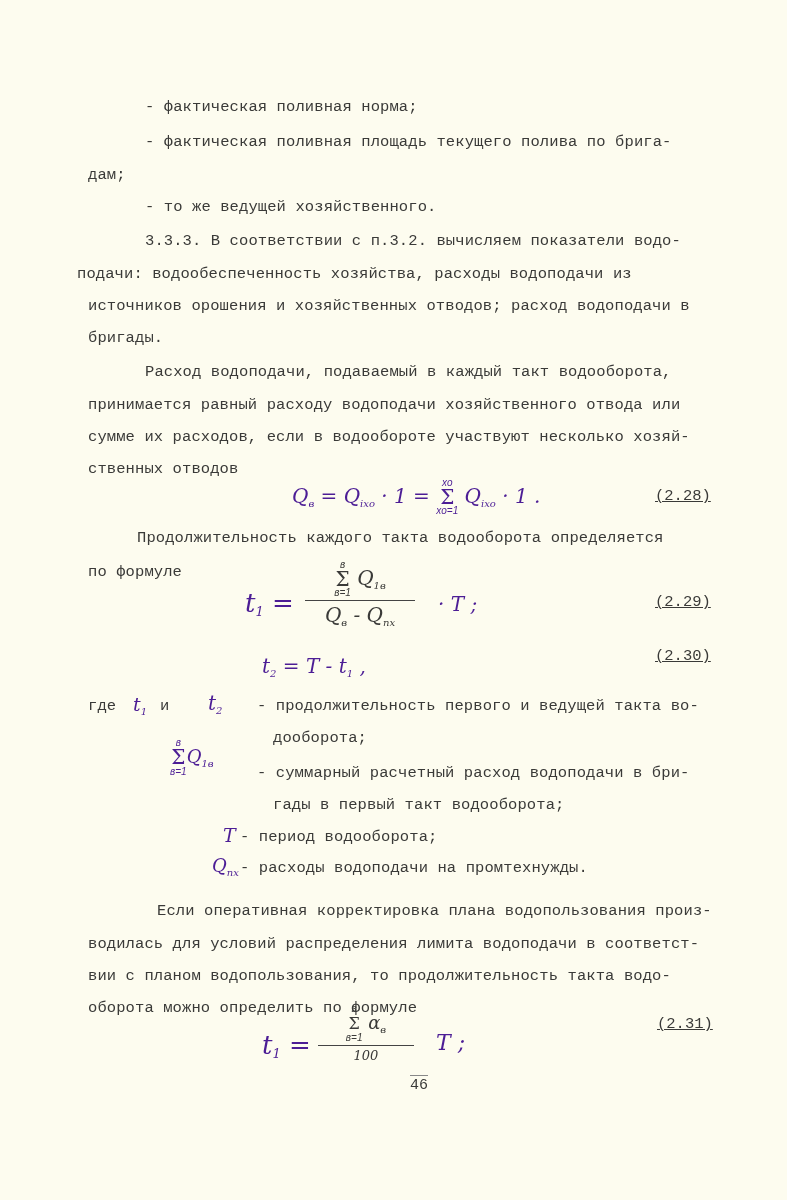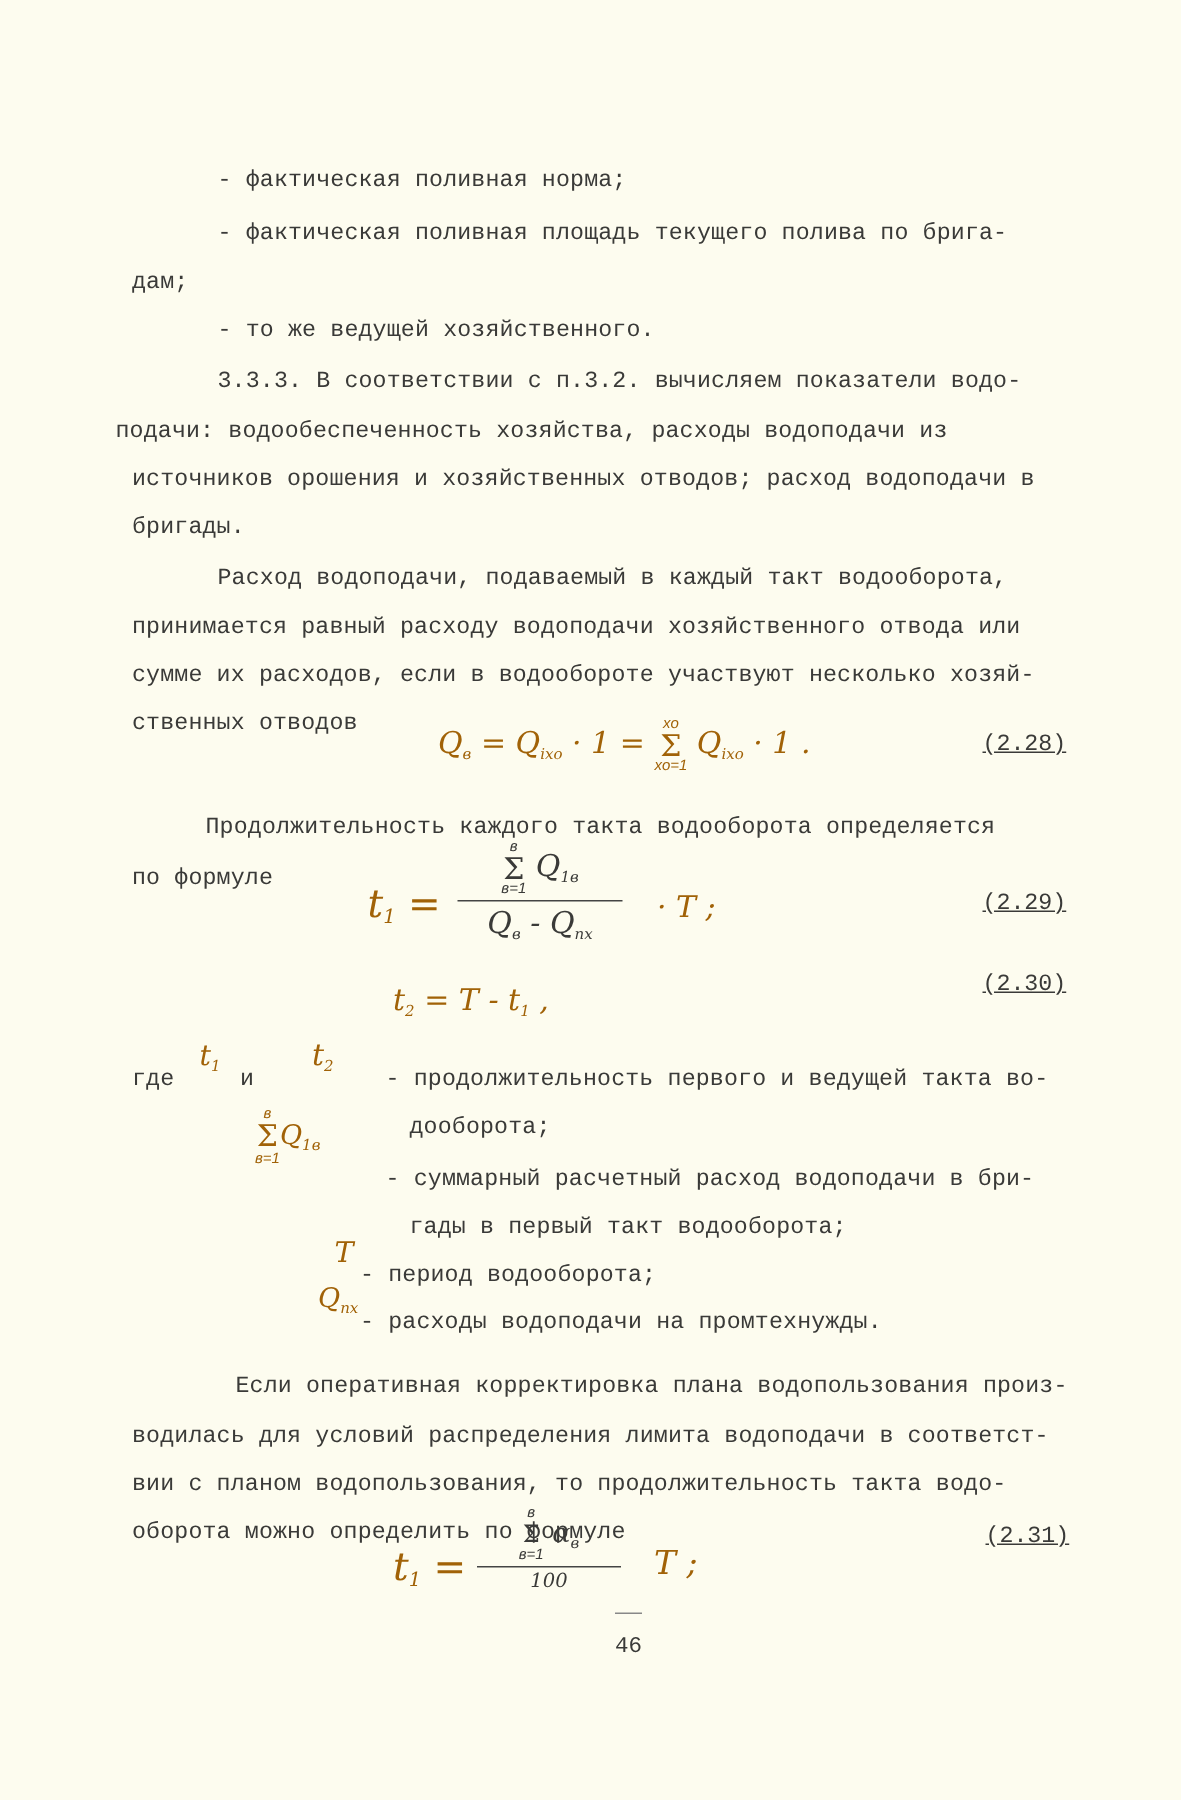--- a/index.html
+++ b/index.html
@@ -5,31 +5,31 @@
   html, body { margin: 0; padding: 0; }
   body {
     width: 787px; height: 1200px;
     background: #fdfcef;
     position: relative;
     overflow: hidden;
     color: #3a3a38;
     font-family: "Liberation Mono", "DejaVu Sans Mono", monospace;
     font-size: 15.5px;
   }
-  .line { position: absolute; white-space: nowrap; letter-spacing: 0.1px; margin-top: 13px; }
-  .hw { font-family: "DejaVu Serif", serif; font-style: italic; color: #a16207; position: absolute; white-space: nowrap; }
+  .line { position: absolute; white-space: nowrap; letter-spacing: 0.1px; }
+  .hw { font-family: "DejaVu Serif", serif; font-style: italic; color: #4c1d95; position: absolute; white-space: nowrap; }
   .eqnum { position: absolute; white-space: nowrap; text-decoration: underline; }
   .sub { font-size: 10px; vertical-align: -4px; }
   .frac { position: absolute; text-align: center; }
   .frac .num, .frac .den { font-family: "DejaVu Serif", serif; font-style: italic; font-size: 20px; }
   .frac .bar { border-top: 1.3px solid #444; margin: 2px 0; }
   .sigma { font-family: "DejaVu Serif", serif; font-style: normal; font-size: 20px; }
   .lim { font-family: Liberation Sans, sans-serif; font-style: italic; font-size: 10px; display: block; line-height: 10px; text-align: center; }
   .sumbox { display: inline-block; vertical-align: middle; text-align: center; line-height: 18px; }
-  .pagenum { position: absolute; left: 410px; top: 1075px; font-size: 15px; border-top: 1px solid #888; padding-top: 13px; text-align: right; }
+  .pagenum { position: absolute; left: 410px; top: 1075px; font-size: 15px; border-top: 1px solid #888; padding-top: 1px; text-align: right; }
 </style>
 </head>
 <body>
 
 <div>
 
   <div class="line" style="left:145px;top:98px">- фактическая поливная норма;</div>
   <div class="line" style="left:145px;top:133px">- фактическая поливная площадь текущего полива по брига-</div>
   <div class="line" style="left:88px;top:166px">дам;</div>
   <div class="line" style="left:145px;top:198px">- то же ведущей хозяйственного.</div>

